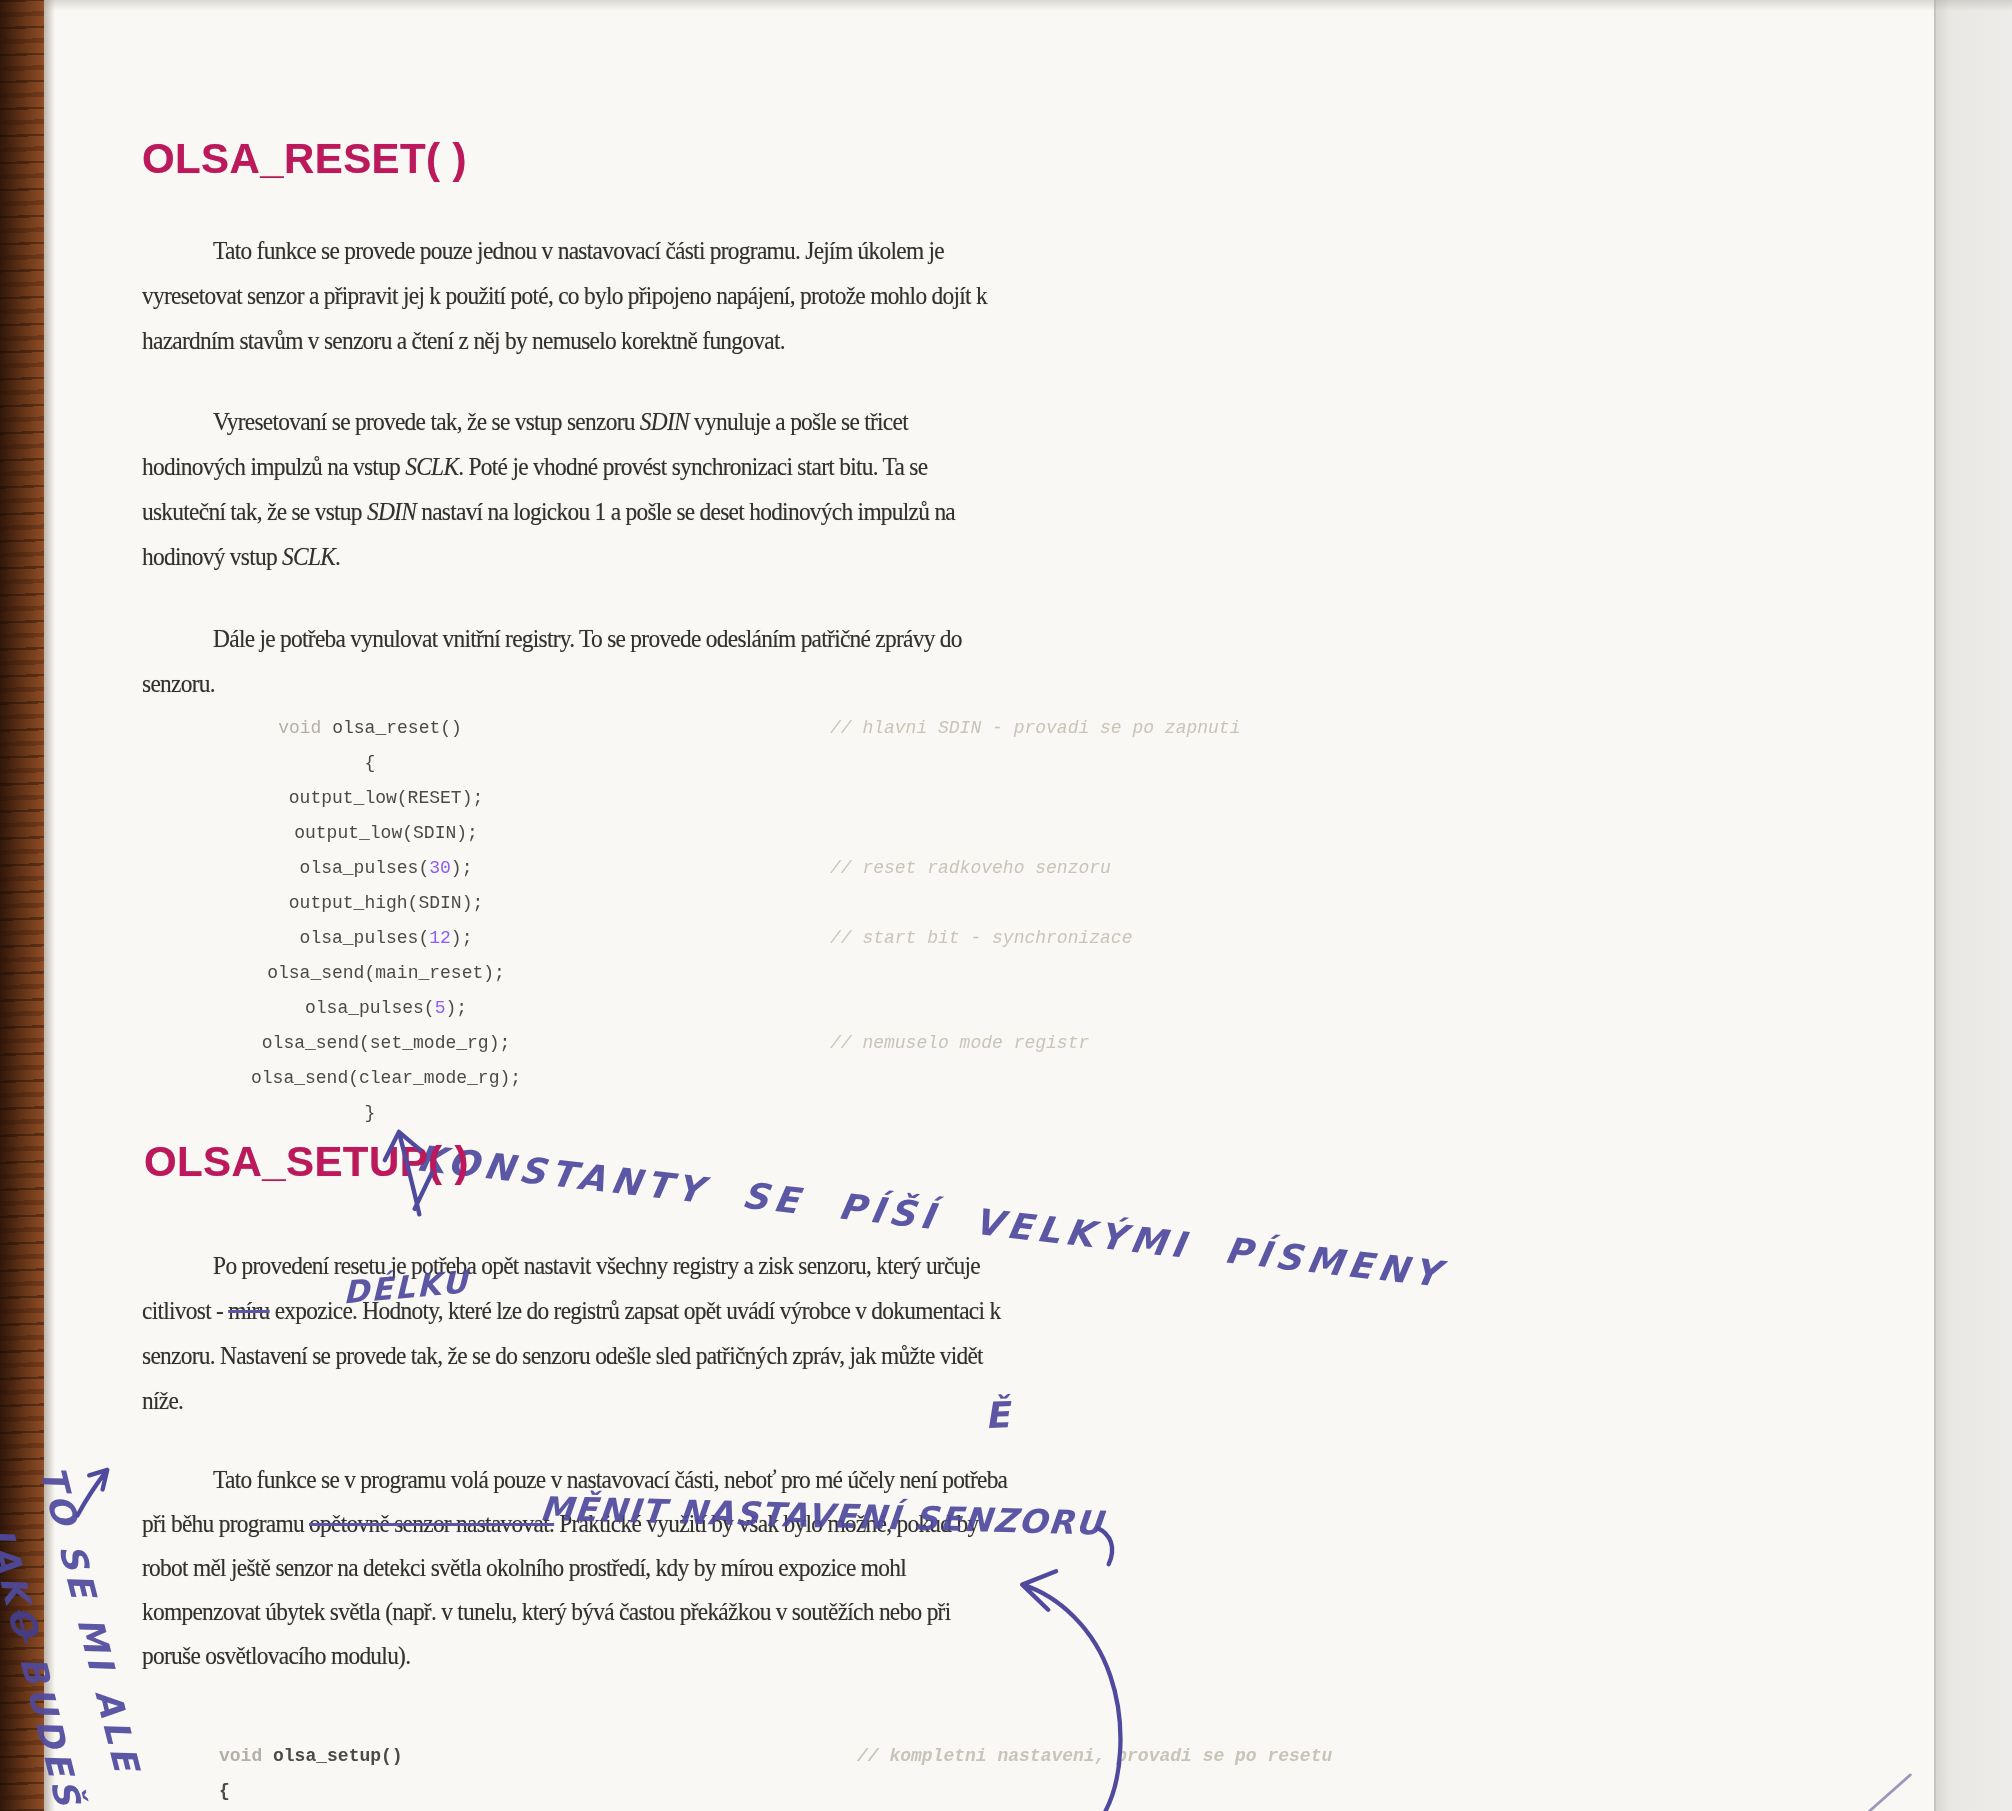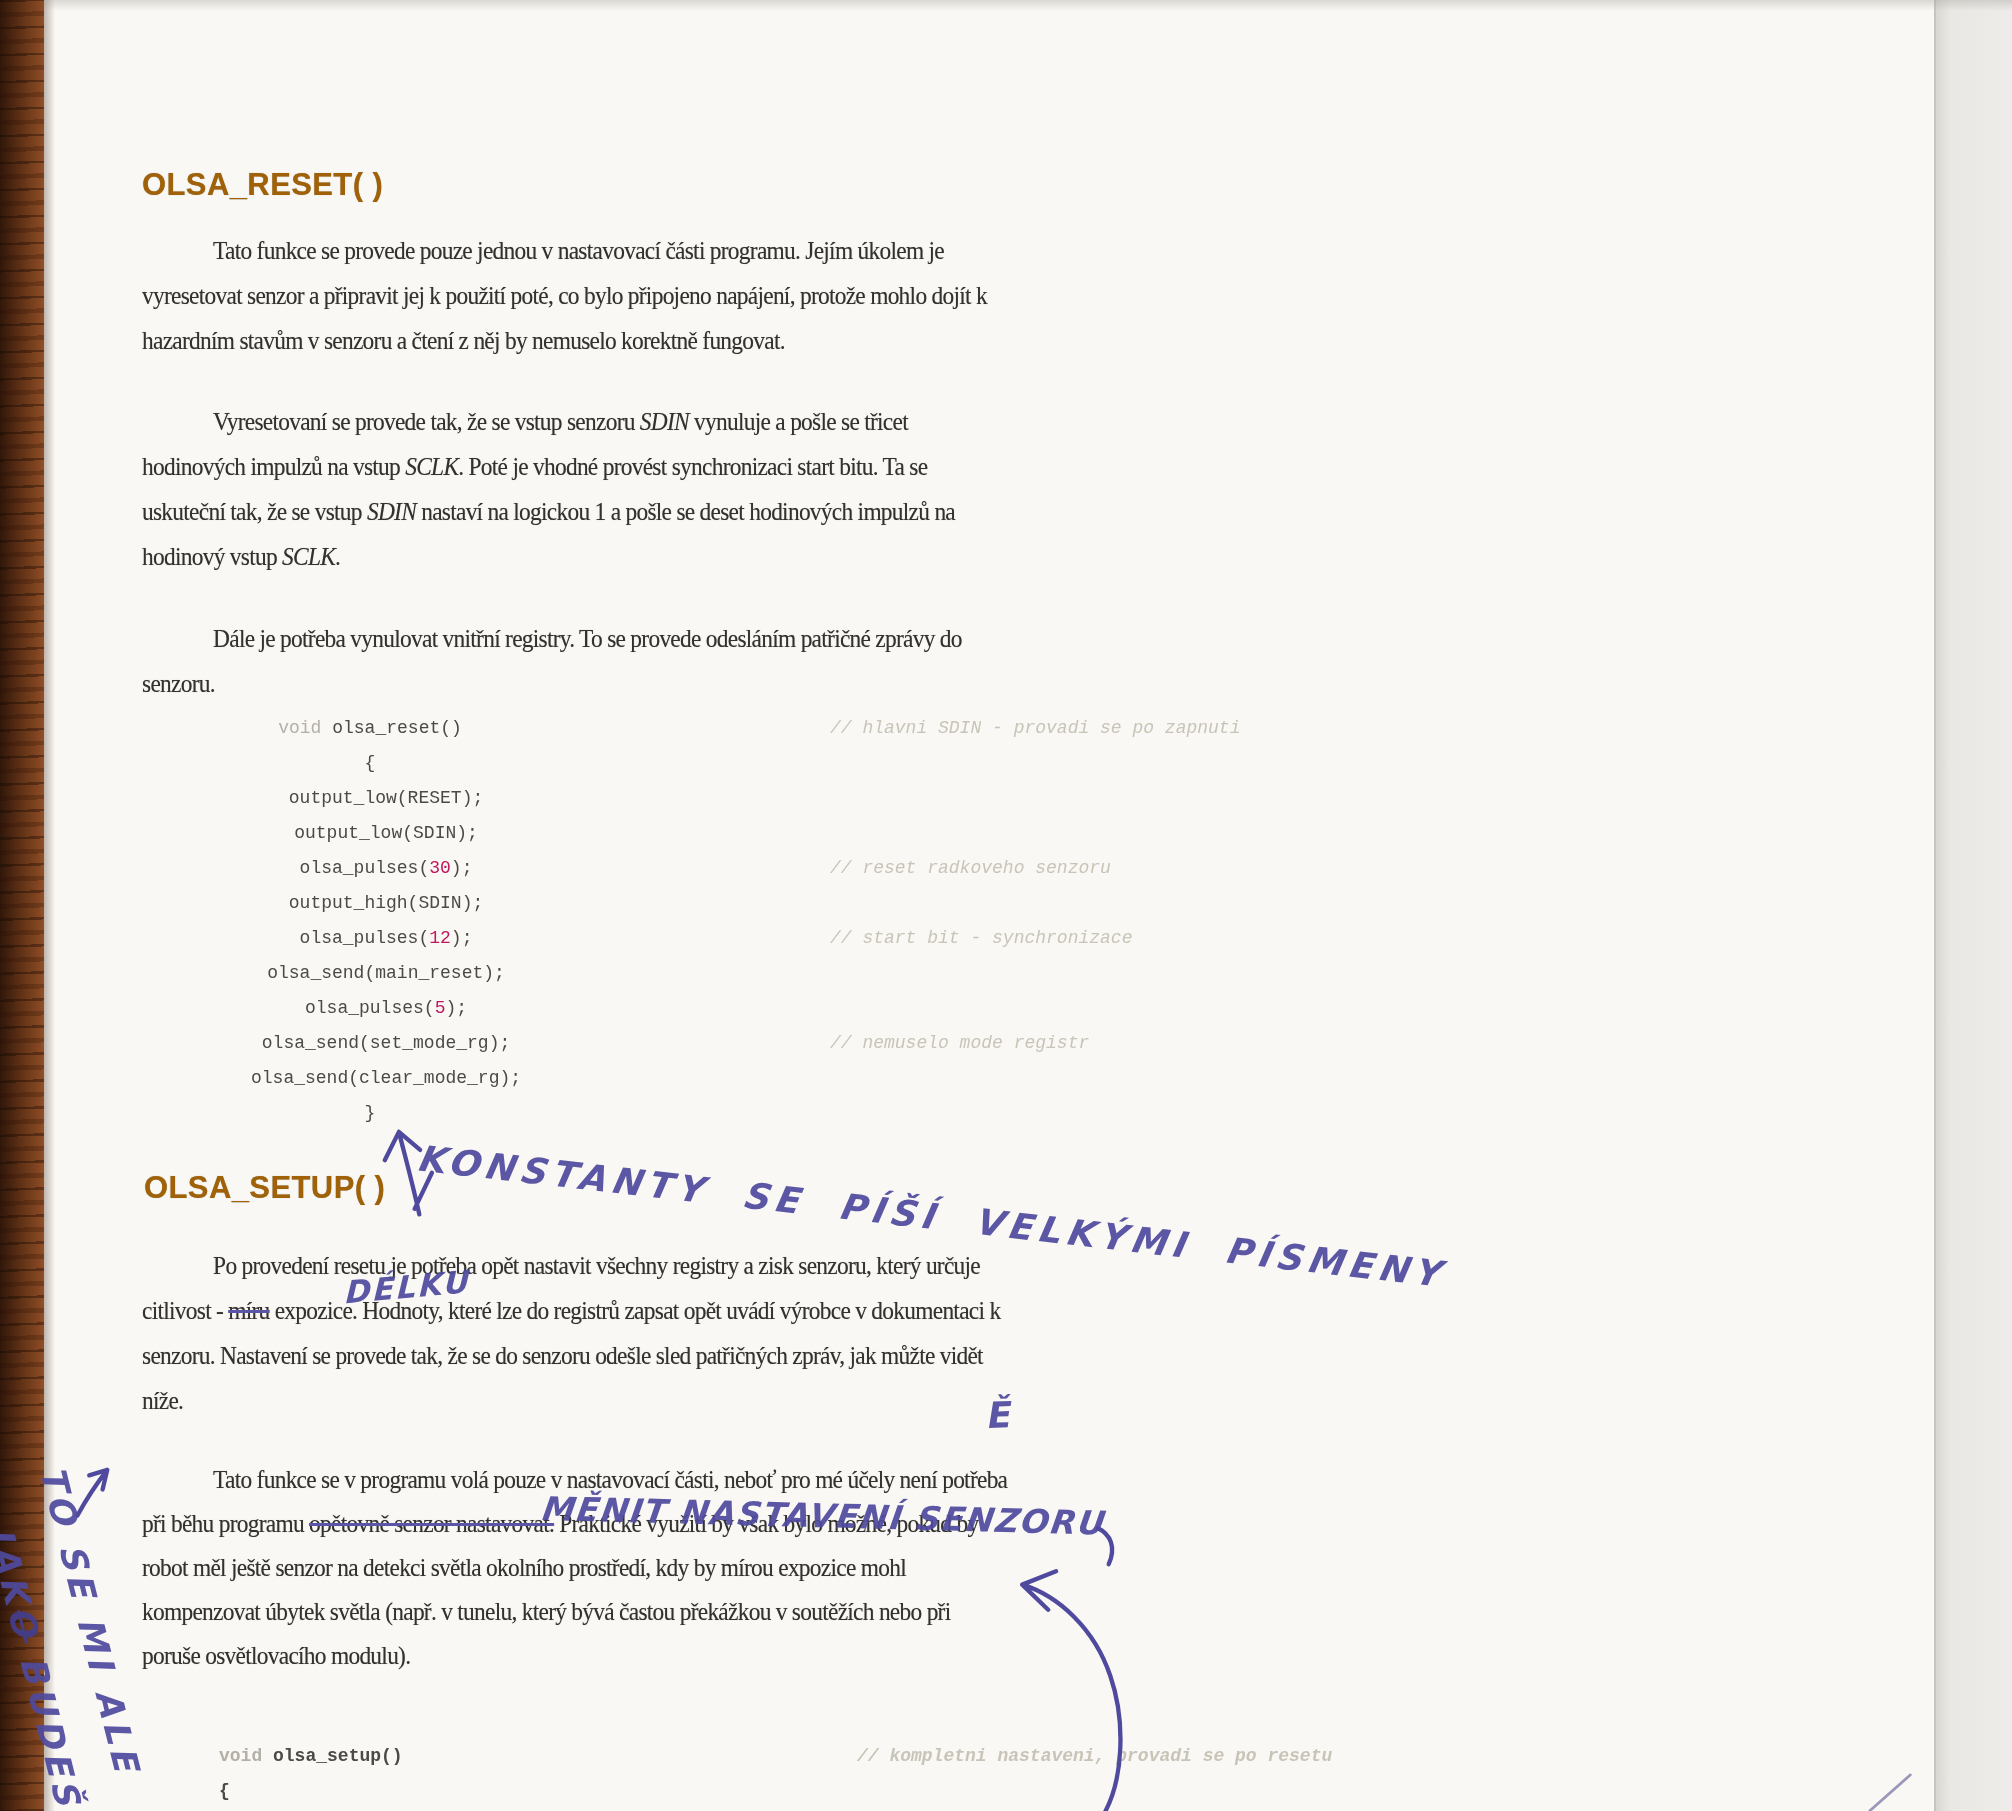--- a/index.html
+++ b/index.html
@@ -13,37 +13,37 @@
   .paper-edge-shadow{position:absolute;left:44px;top:0;width:11px;height:1811px;
         background:linear-gradient(90deg,rgba(120,100,85,.45),rgba(120,100,85,0));}
   .right-band{position:absolute;left:1936px;top:0;width:77px;height:1811px;
         background:linear-gradient(90deg,#d9d7d2 0%,#e9e8e4 18%,#edecea 100%);}
   .right-band-line{position:absolute;left:1934px;top:0;width:2.4px;height:1811px;background:rgba(150,146,138,.5);}
   .top-shade{position:absolute;left:44px;top:0;width:1969px;height:11px;
         background:linear-gradient(180deg,rgba(160,156,148,.35),rgba(160,156,148,0));}
 
   
   .h{position:absolute;font-family:"Liberation Sans",sans-serif;font-weight:bold;
-     font-size:31px;letter-spacing:0.4px;color:#a16207;white-space:nowrap;
-     text-shadow:0 0 0.8px rgba(60,58,54,.5);margin-top:32px;}
+     font-size:42px;letter-spacing:0.4px;color:#be185d;white-space:nowrap;
+     text-shadow:0 0 0.8px rgba(60,58,54,.5);}
   .para{position:absolute;left:142px;transform:scaleX(.9);transform-origin:0 0;
         font-size:26px;letter-spacing:-0.8px;color:#33312d;
         text-shadow:0 0 0.8px rgba(70,66,60,.45);}
   .para .line{height:45px;line-height:45px;white-space:nowrap;}
   .para .indent{padding-left:79px;}
   .ital{font-style:italic;}
   .struck{text-decoration:line-through;text-decoration-color:#5b55a8;text-decoration-thickness:3.1px;}
 
   
   .codeblock{position:absolute;left:219px;font-family:"Liberation Mono","DejaVu Sans Mono",monospace;
              font-size:18px;color:#4b4a46;}
   .cl{position:relative;height:35px;line-height:35px;white-space:pre;}
   .cl .ind{padding-left:32px;display:inline-block;}
   .kw{color:#b4b0a8;}
-  .fade{color:#be185d;}
+  .fade{color:#8b5cf6;}
   .cmt{position:absolute;top:0;left:611px;color:#c9c4b8;font-style:italic;white-space:pre;}
   .cmt2{left:638px;}
 
   
   .hw{position:absolute;font-family:"DejaVu Sans",sans-serif;font-style:italic;font-weight:600;
       color:#4f4a9e;white-space:nowrap;opacity:.92;transform-origin:0 0;}
   .hw-konstanty{left:425px;top:1138px;font-size:36px;letter-spacing:5.5px;word-spacing:17.3px;transform:rotate(6.5deg) skewX(-6deg);}
   .hw-delku{left:347px;top:1274px;font-size:31px;letter-spacing:2.4px;transform:rotate(-5deg) skewX(-8deg);}
   .hw-e{left:987px;top:1395px;font-size:36px;transform:rotate(-2deg);}
   .hw-menit{left:546px;top:1489px;font-size:33px;letter-spacing:1.6px;transform:rotate(1.5deg) skewX(-7deg);}

